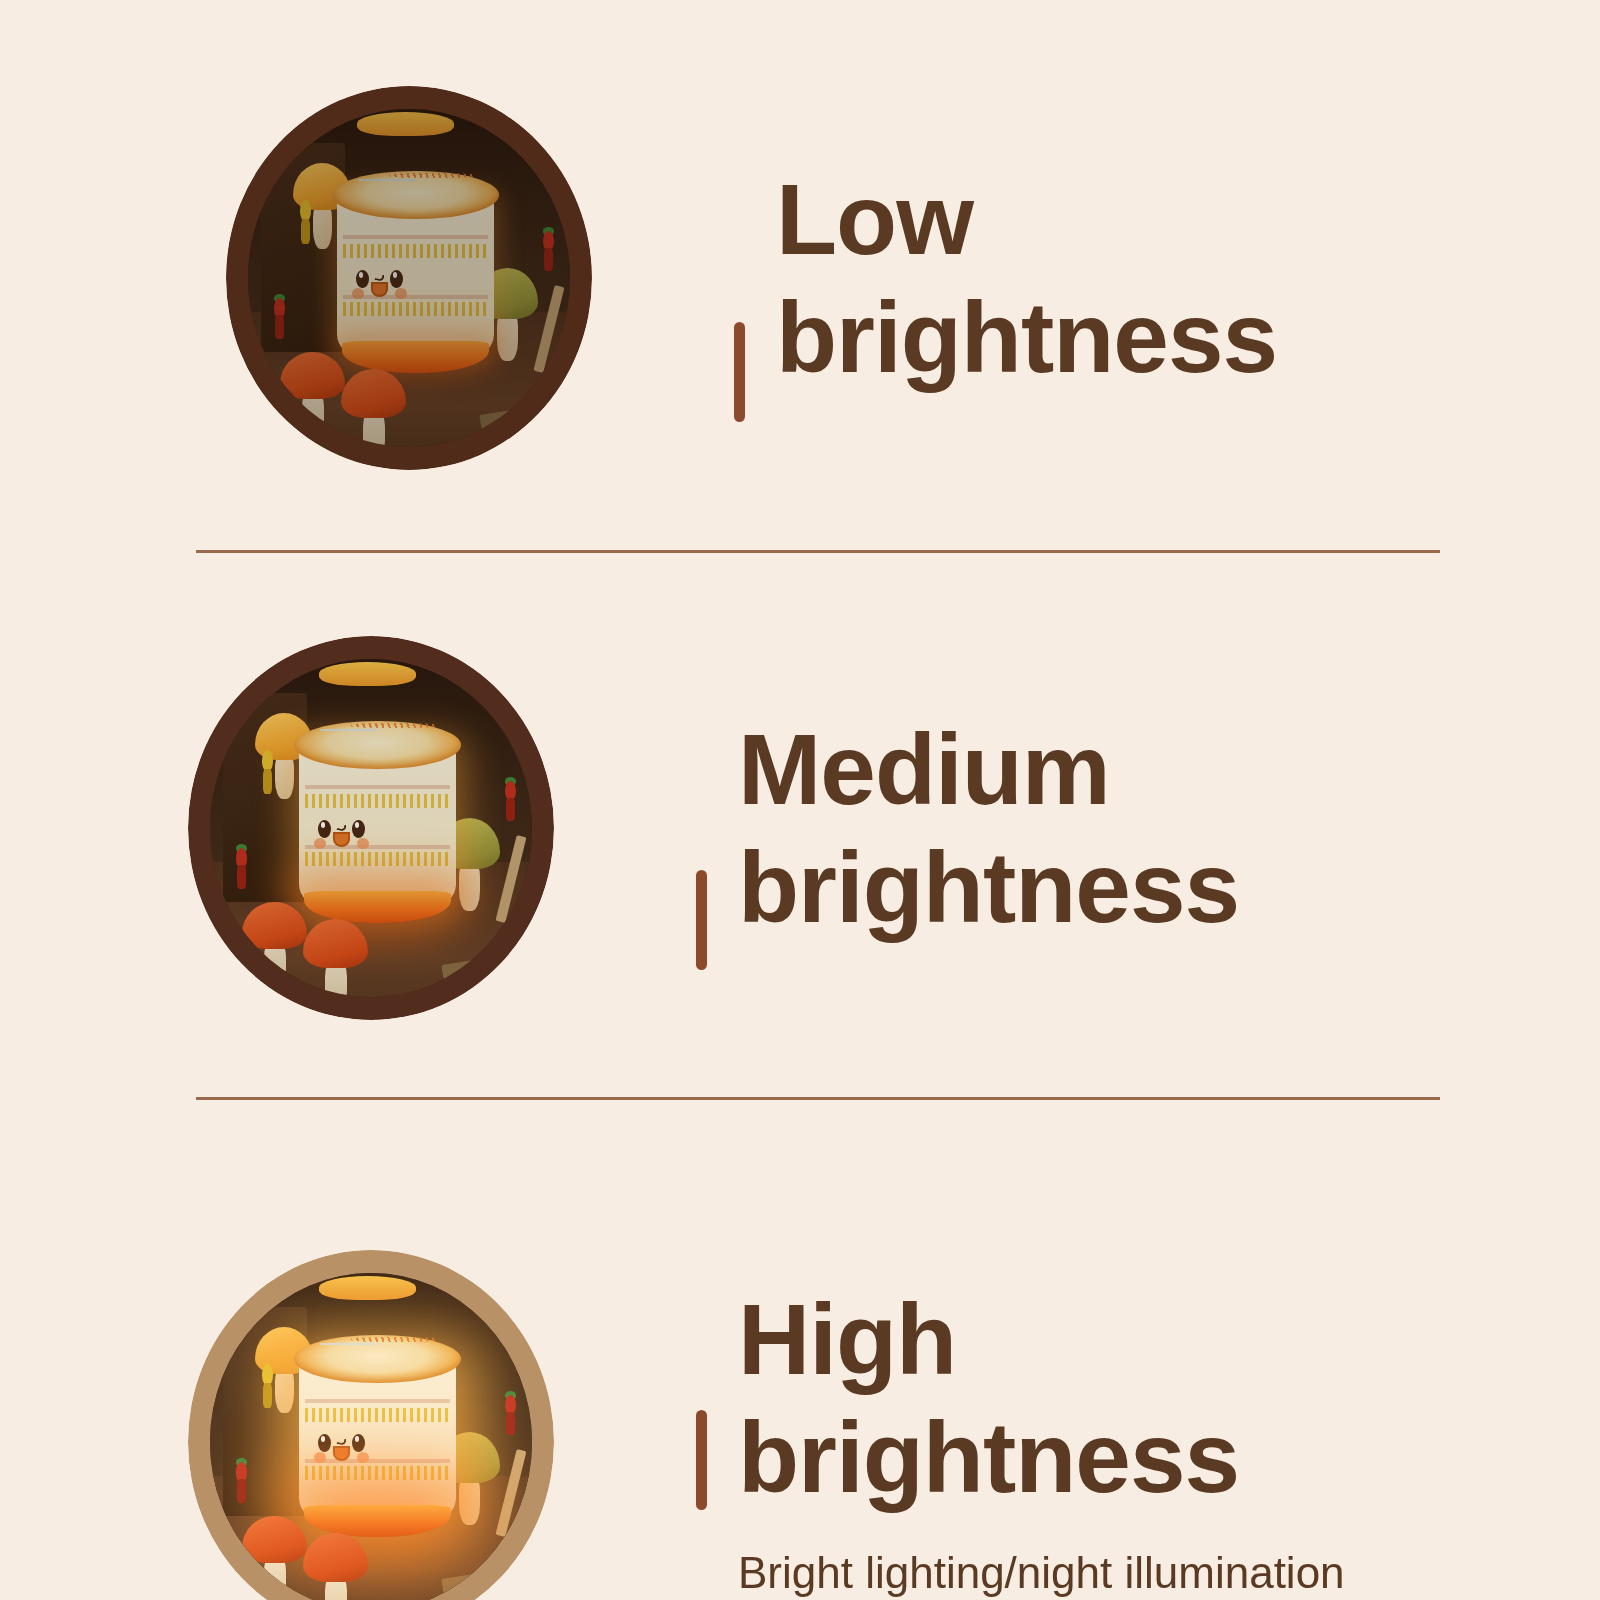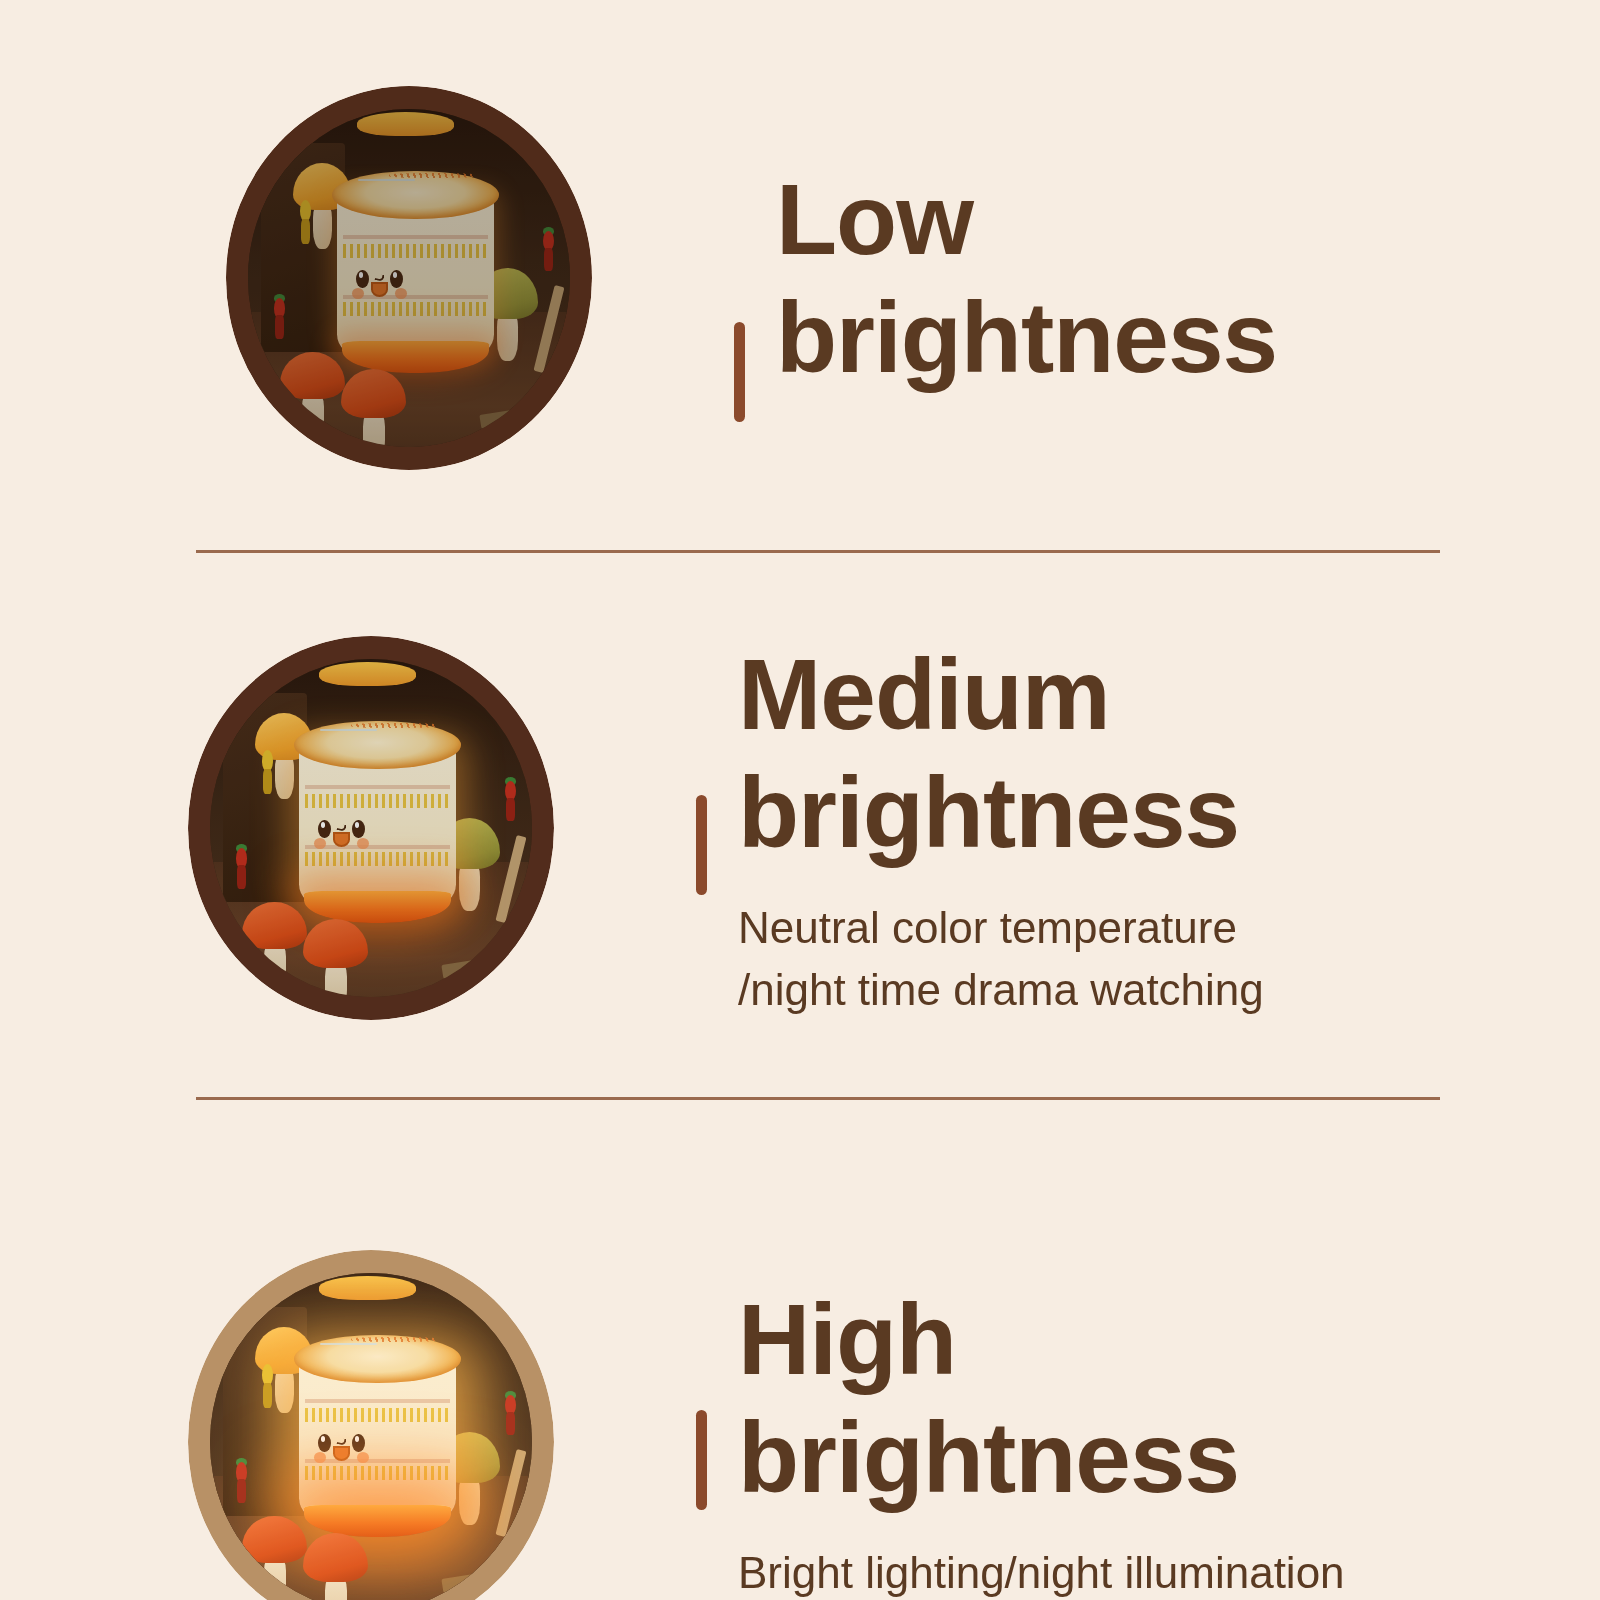--- a/index.html
+++ b/index.html
@@ -452,22 +452,20 @@
           </div>
         </div>
         <div class="lightfx"></div>
       </div>
     </div>
 
     <div class="text-col">
       <div class="accent-bar"></div>
       <div class="heading">Medium
 brightness</div>
-      <div class="desc">Neutral color temperature
-/night time drama watching</div>
     </div>
   </div>
 
   <div class="divider" id="divider-1"></div>
 
   <div class="row" id="row-2">
 
     <div class="figure-wrap">
       <div class="circle">
         <div class="ring" style="background:radial-gradient(circle at 50% 48%, #B08D66 0%, #B08D66 86%, #C9A57E 87%, #C9A57E 100%);"></div>

